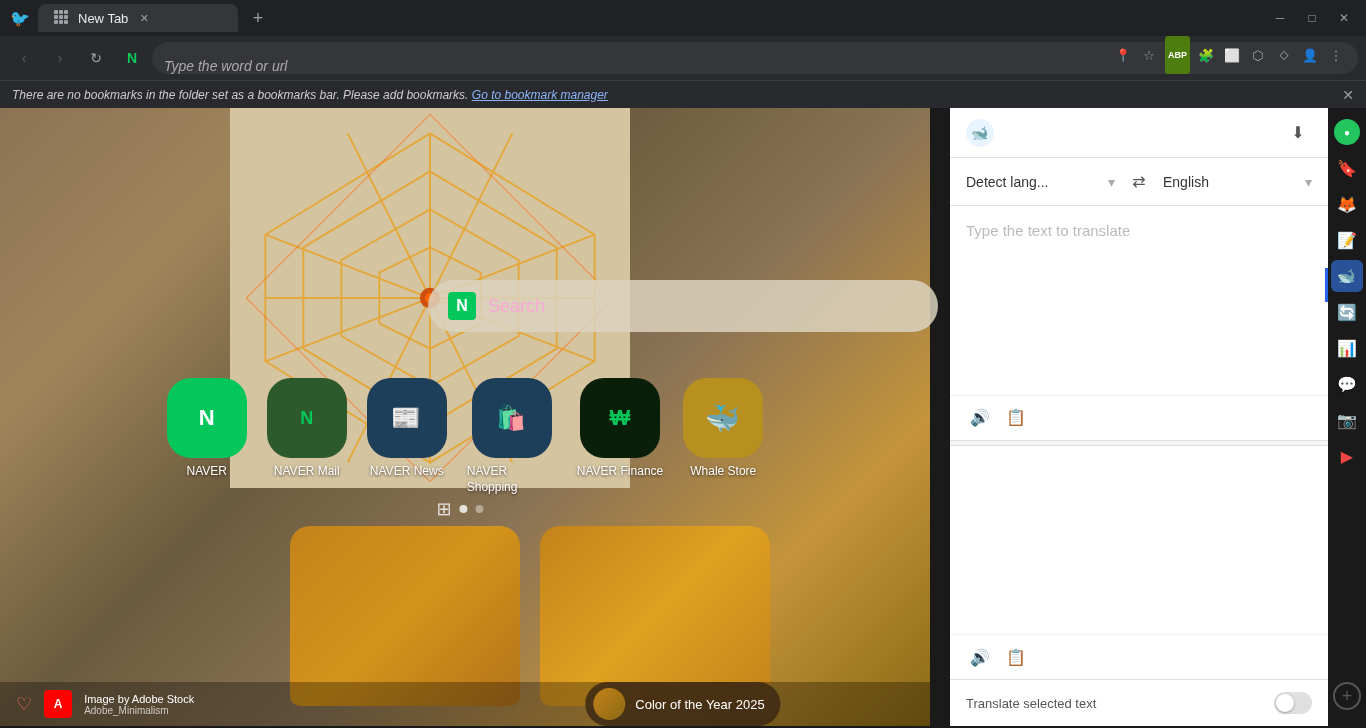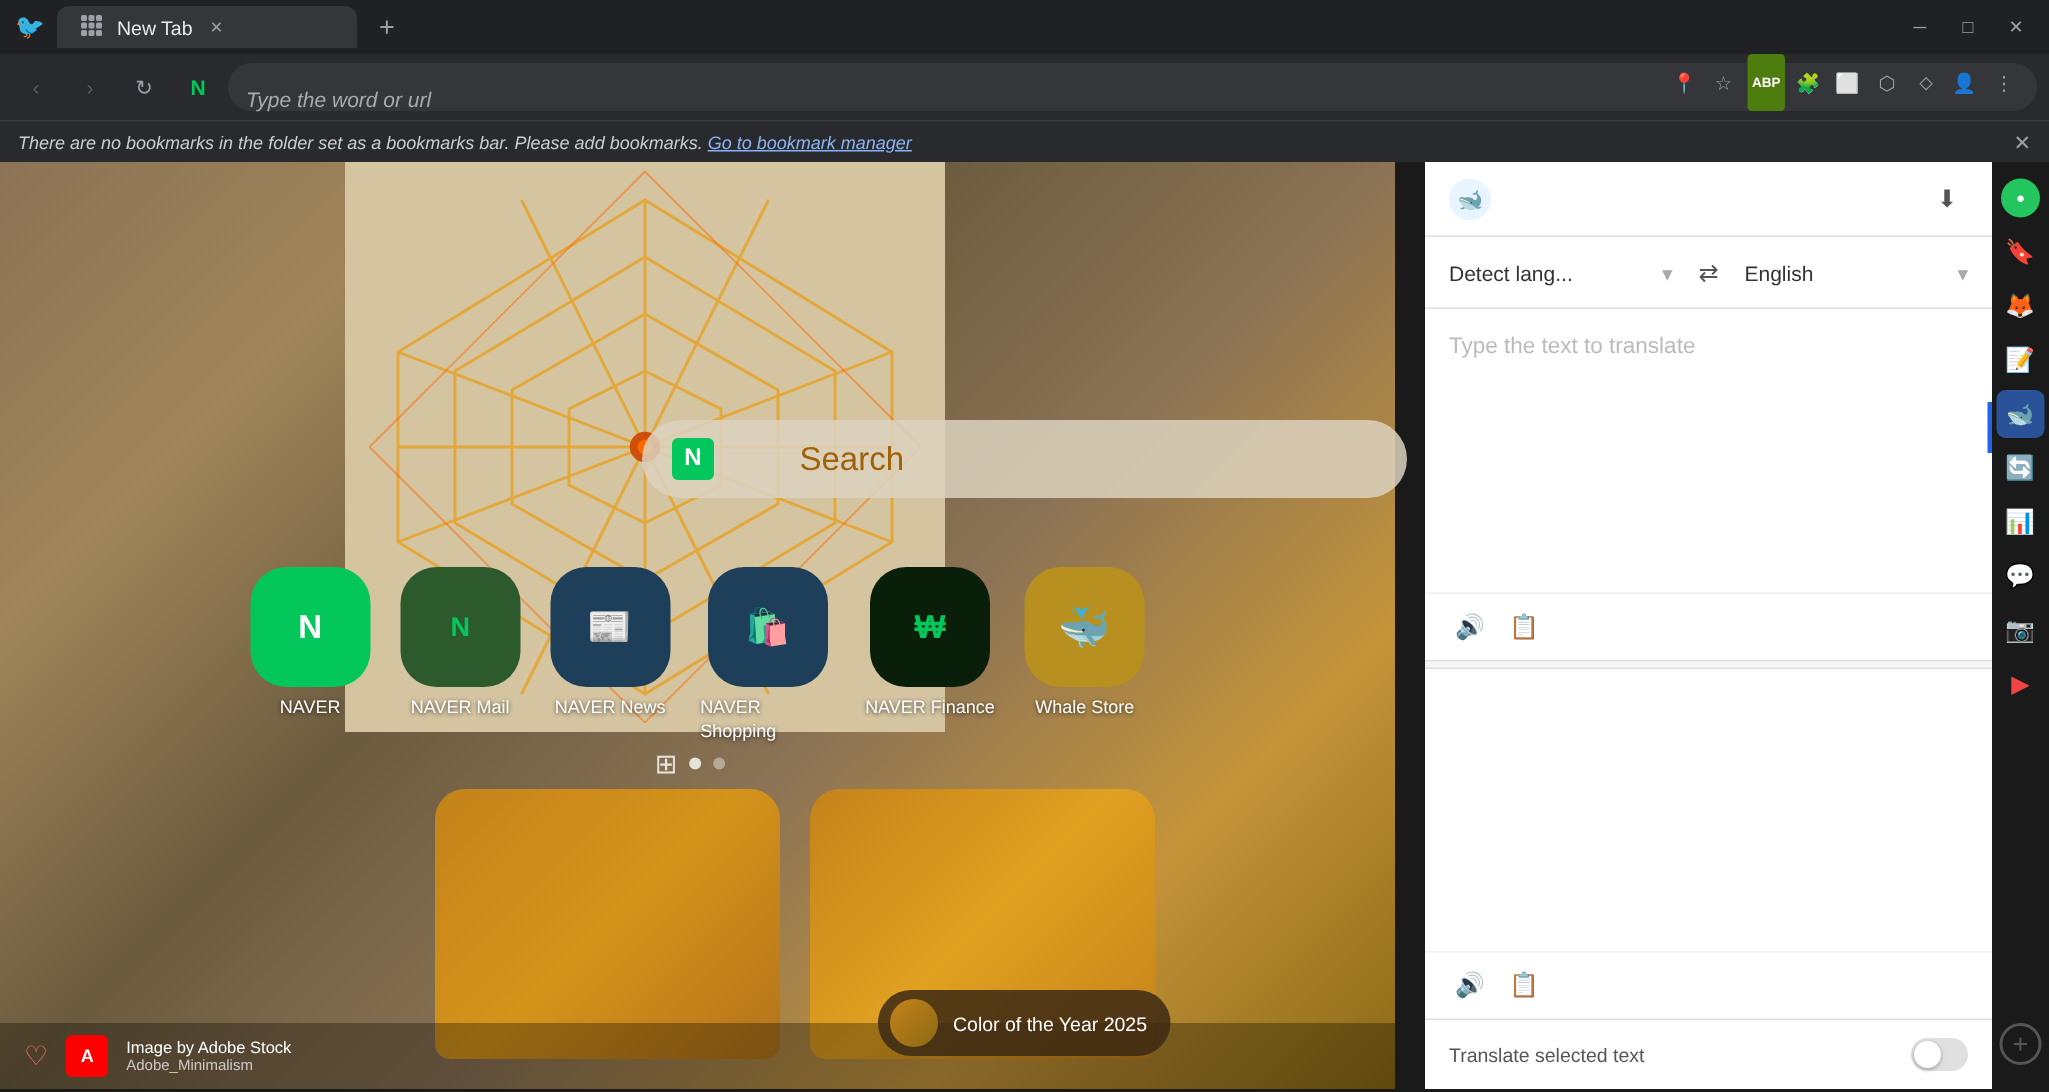--- a/index.html
+++ b/index.html
@@ -215,23 +215,22 @@
       width: 28px; height: 28px;
       background: #03c75a;
       border-radius: 4px;
       display: flex; align-items: center; justify-content: center;
       color: white;
       font-weight: bold;
       font-size: 16px;
       flex-shrink: 0;
     }
     .search-text {
-      color: #a16207;
-      font-size: 22px;
-      margin-left: 45px;
+      color: #f9a8d4;
+      font-size: 18px;
     }
 
     
     .app-icons-container {
       position: absolute;
       top: 280px;
       left: 50%;
       transform: translateX(-500px);
       width: 1000px;
       display: flex;
@@ -298,21 +297,21 @@
       color: white;
       font-size: 12px;
       font-weight: bold;
     }
     .bottom-text-block { display: flex; flex-direction: column; }
     .bottom-text-main { color: white; font-size: 11px; }
     .bottom-text-sub { color: rgba(255,255,255,0.7); font-size: 10px; }
 
     .color-year-btn {
       position: absolute;
-      bottom: 22px;
+      bottom: 0;
       left: 50%;
       transform: translateX(-50%);
       background: rgba(60,40,20,0.85);
       border-radius: 25px;
       display: flex;
       align-items: center;
       gap: 10px;
       padding: 6px 16px 6px 8px;
       cursor: pointer;
     }

